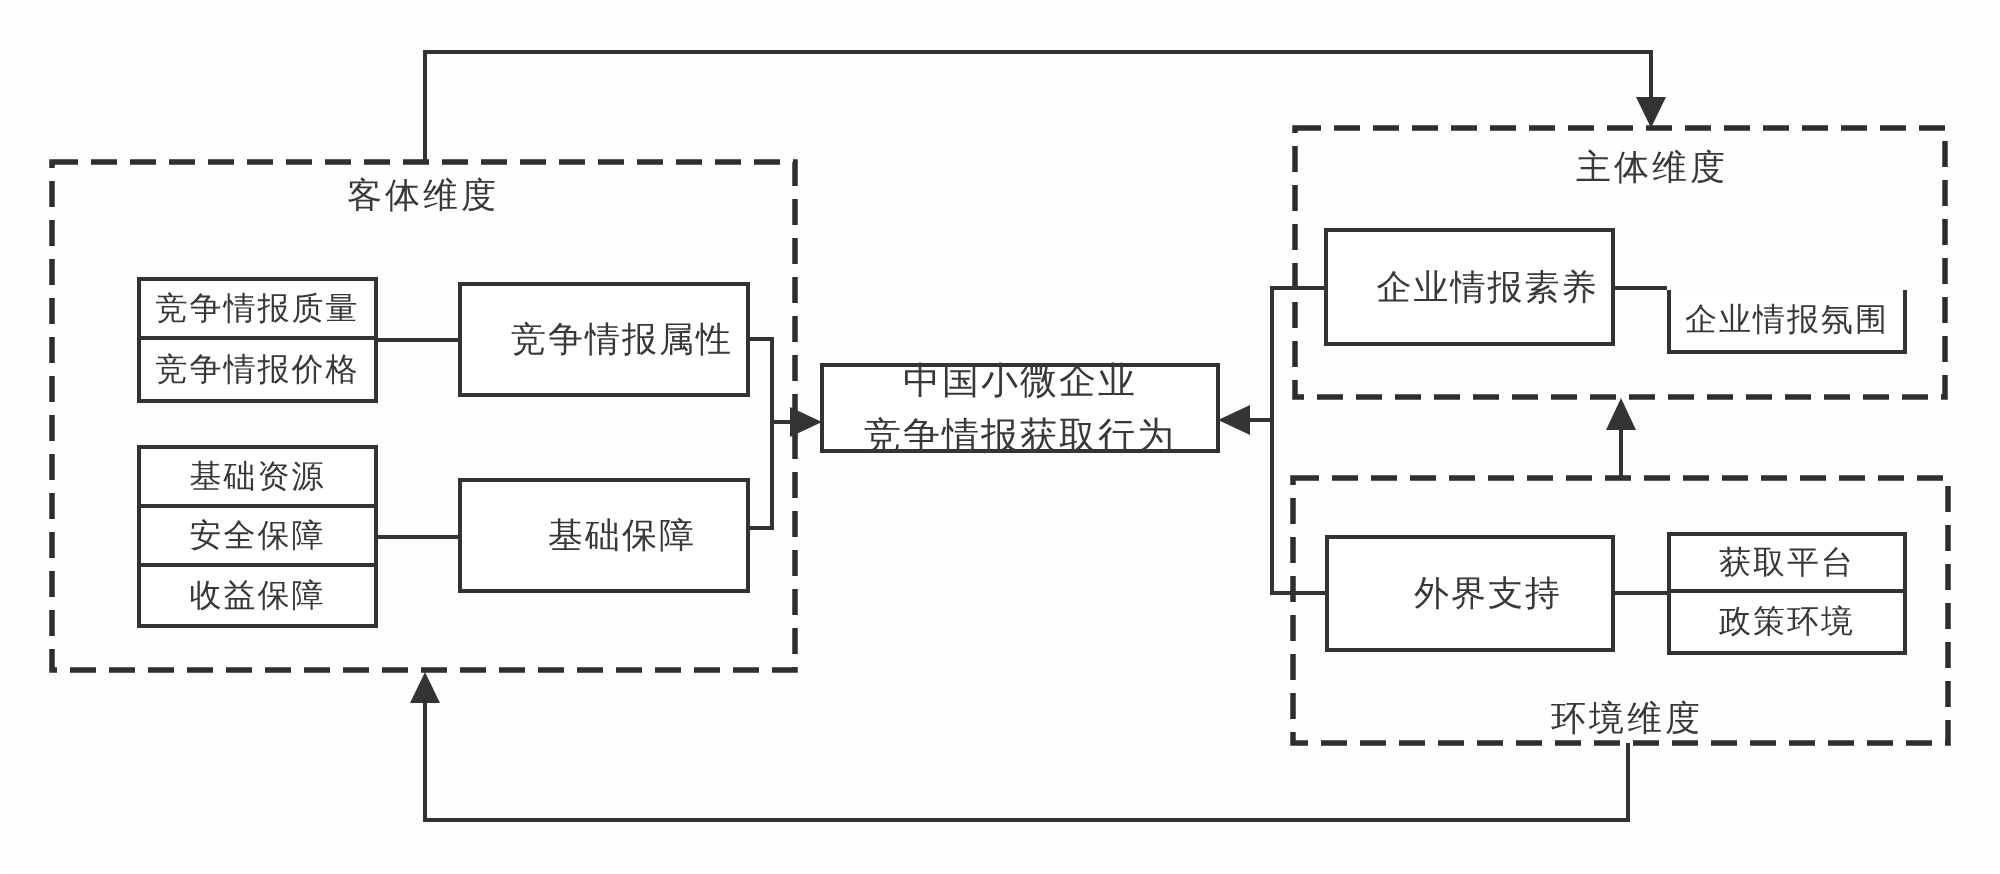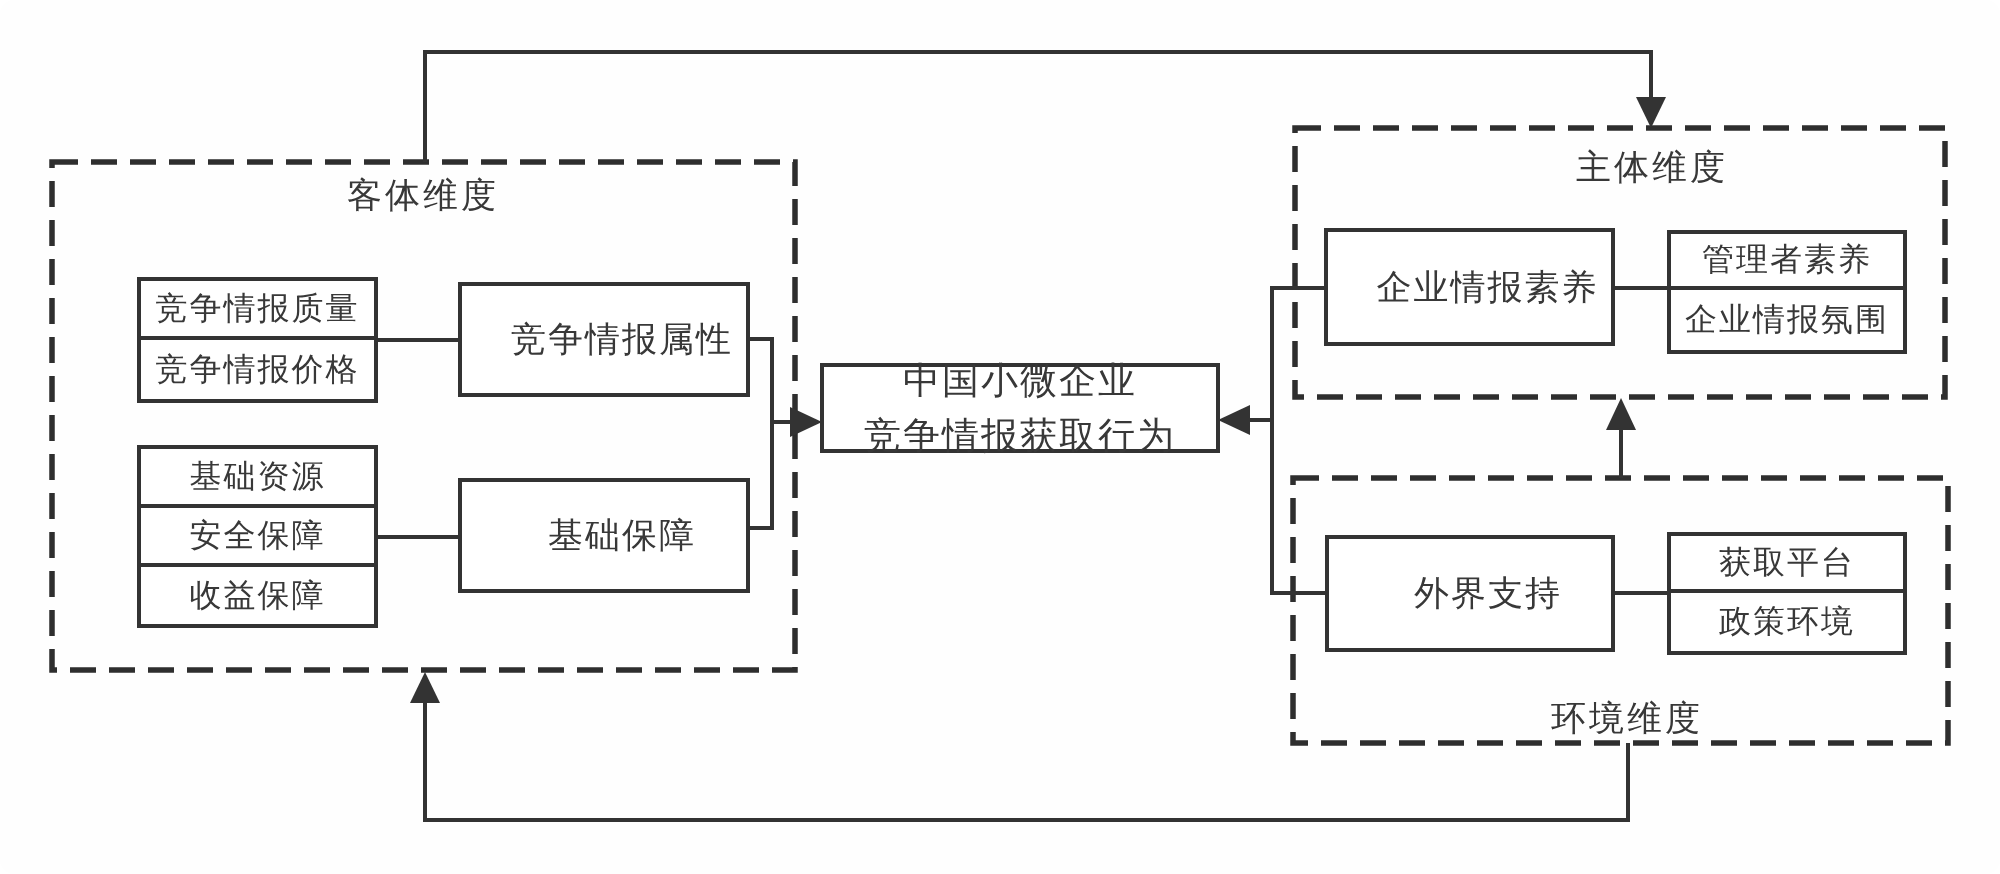--- a/index.html
+++ b/index.html
@@ -88,23 +88,20 @@
   </div>
 
   <div class="box center-box" style="left:820px;top:363px;width:400px;height:90px;flex-direction:column;">
     <span>中国小微企业</span>
     <span>竞争情报获取行为</span>
   </div>
 
   <div class="box fs-big" style="left:1324px;top:228px;width:291px;height:118px;">
     <span>企业情报素养</span>
   </div>
-  <div class="box fs-small" style="left:1667px;top:230px;width:240px;height:60px;">
-    <span>管理者素养</span>
-  </div>
   <div class="box fs-small no-top" style="left:1667px;top:290px;width:240px;height:64px;">
     <span>企业情报氛围</span>
   </div>
 
   <div class="box fs-big" style="left:1325px;top:535px;width:290px;height:117px;">
     <span>外界支持</span>
   </div>
   <div class="box fs-small" style="left:1667px;top:532px;width:240px;height:61px;">
     <span>获取平台</span>
   </div>

